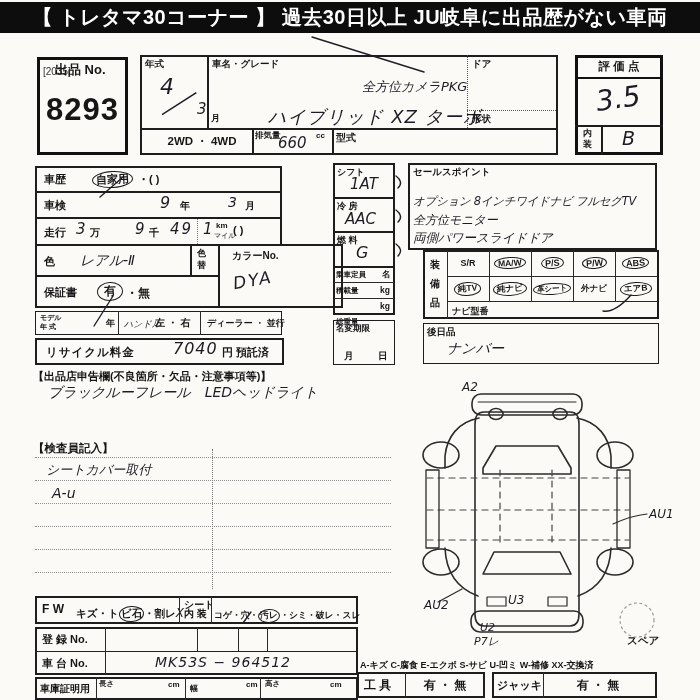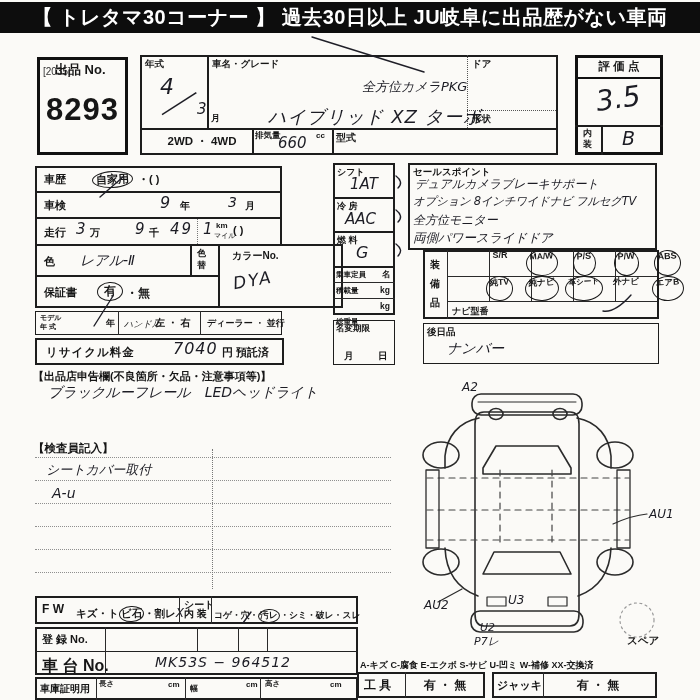--- a/index.html
+++ b/index.html
@@ -9,21 +9,21 @@
   .lb{font-weight:bold;color:#161616;white-space:nowrap;}
   .hw{font-family:"DejaVu Sans",sans-serif;font-style:italic;color:#1c1c24;white-space:nowrap;}
   .bx{border:2px solid #1d1d1d;box-sizing:border-box;}
   .bx3{border:3px solid #111;box-sizing:border-box;}
   .vl{border-left:2px solid #1d1d1d;width:0;}
   .vl1{border-left:1.3px solid #2a2a2a;width:0;}
   .hl{border-top:2px solid #1d1d1d;height:0;}
   .dotv{border-left:1.5px dotted #777;width:0;}
   .doth{border-top:1.5px dotted #8f8f8f;height:0;}
   .circ{display:inline-block;border:1.8px solid #1b1b1b;border-radius:50%;padding:0 3px;transform:rotate(-3deg);}
-  .cell{display:flex;margin-left:32px;}
+  .cell{display:flex;align-items:center;}
   .ctr{text-align:center;}
   svg{display:block;}
 </style>
 </head>
 <body>
 
 <div class="sheet">
 
   <div class="ab" style="left:0;top:2px;width:700px;height:31px;background:#0d0d0d;color:#fff;
               font-weight:bold;font-size:20px;line-height:31px;text-align:center;letter-spacing:0.5px;">【 トレタマ30コーナー 】 過去30日以上 JU岐阜に出品歴がない車両</div>
@@ -156,21 +156,20 @@
   <div class="ab lb" style="left:336px;top:302px;font-size:7.5px;margin-top:15px;">総重量</div>
   <div class="ab lb" style="left:380px;top:301px;font-size:8.5px;">kg</div>
 
   <div class="ab bx" style="left:333px;top:320px;width:62px;height:45px;border-width:1.5px;"></div>
   <div class="ab lb" style="left:336px;top:323px;font-size:8.5px;">名変期限</div>
   <div class="ab lb" style="left:344px;top:350px;font-size:9.5px;">月</div>
   <div class="ab lb" style="left:378px;top:350px;font-size:9.5px;">日</div>
 
   <div class="ab bx" style="left:408px;top:163px;width:249px;height:87px;"></div>
   <div class="ab lb" style="left:413px;top:166px;font-size:9.5px;">セールスポイント</div>
-  <div class="ab hw" style="left:415px;top:176px;font-size:12px;">デュアルカメラブレーキサポート</div>
   <div class="ab hw" style="left:413px;top:194px;font-size:11.5px;letter-spacing:-0.3px;">オプション 8インチワイドナビ フルセグTV</div>
   <div class="ab hw" style="left:413px;top:212px;font-size:12px;">全方位モニター</div>
   <div class="ab hw" style="left:413px;top:230px;font-size:12.5px;">両側パワースライドドア</div>
 
   <div class="ab bx" style="left:423px;top:250px;width:236px;height:69px;"></div>
   <div class="ab vl1" style="left:447px;top:250px;height:69px;"></div>
   <div class="ab lb" style="left:430px;top:255px;font-size:10px;line-height:19px;">
     <span>装</span><br>
     <span>備</span><br>
     <span>品</span>
@@ -295,21 +294,21 @@
     <span class="lb" style="font-size:8.8px;">コゲ・穴・</span><span class="circ lb" style="font-size:8.8px;padding:0 1px;">汚レ</span><span class="lb" style="font-size:8.8px;">・シミ・破レ・スレ</span>
   </div>
 
   <div class="ab bx" style="left:35px;top:627px;width:323px;height:48px;"></div>
   <div class="ab" style="left:35px;top:651px;width:323px;border-top:1.5px solid #222;"></div>
   <div class="ab lb" style="left:42px;top:632px;font-size:11px;">登 録 No.</div>
   <div class="ab vl1" style="left:105px;top:627px;height:48px;"></div>
   <div class="ab vl1" style="left:197px;top:627px;height:24px;"></div>
   <div class="ab vl1" style="left:238px;top:627px;height:24px;"></div>
   <div class="ab vl1" style="left:267px;top:627px;height:24px;"></div>
-  <div class="ab lb" style="left:42px;top:656px;font-size:16px;">車 台 No.</div>
+  <div class="ab lb" style="left:42px;top:656px;font-size:11px;">車 台 No.</div>
   <div class="ab hw ctr" style="left:128px;top:654px;width:190px;font-size:14px;letter-spacing:1px;">MK53S − 964512</div>
 
   <div class="ab bx" style="left:35px;top:677px;width:323px;height:23px;"></div>
   <div class="ab lb" style="left:40px;top:682px;font-size:10px;">車庫証明用</div>
   <div class="ab vl1" style="left:96px;top:677px;height:23px;"></div>
   <div class="ab lb" style="left:99px;top:680px;width:9px;font-size:7.5px;line-height:8px;word-break:break-all;">長さ</div>
   <div class="ab lb" style="left:168px;top:680px;font-size:8px;">cm</div>
   <div class="ab vl1" style="left:185px;top:677px;height:23px;"></div>
   <div class="ab lb" style="left:190px;top:683px;font-size:8px;">幅</div>
   <div class="ab lb" style="left:246px;top:680px;font-size:8px;">cm</div>

